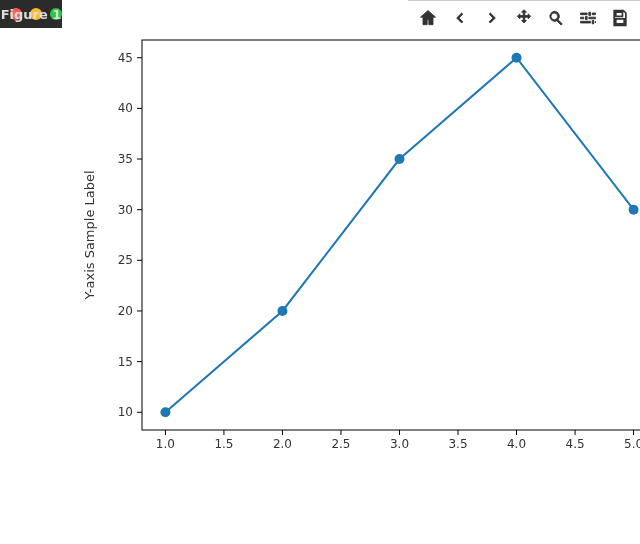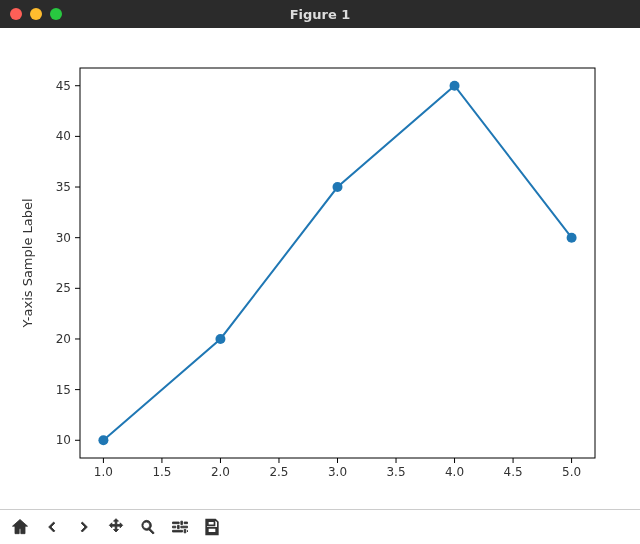--- a/index.html
+++ b/index.html
@@ -1,16 +1,16 @@
 <!DOCTYPE html>
 <html><head>
 <meta charset="utf-8">
 <style>
   html,body{margin:0;padding:0;width:640px;height:544px;font-family:"DejaVu Sans",Arial,sans-serif;background:#fff;overflow:hidden}
-  .window{width:640px;height:544px;display:flex;flex-direction:column;background:#fff}
+  .window{width:640px;height:544px;display:flex;flex-direction:row;background:#fff}
   .titlebar{height:28px;background:#2b2b2b;display:flex;align-items:center;position:relative}
   .traffic{display:flex;gap:8px;margin-left:10px}
   .tl{width:12px;height:12px;border-radius:50%}
   .tl.red{background:#ff5f57}
   .tl.yellow{background:#febc2e}
   .tl.green{background:#28c840}
   .title{position:absolute;left:0;right:0;text-align:center;color:#ddd;font-size:13px;font-weight:bold;pointer-events:none}
   .figure{flex:1;position:relative;background:#fff}
   .toolbar{height:34px;background:#fff;border-top:1px solid #ccc;display:flex;align-items:center;padding:0 4px;gap:0}
   .tbtn{width:32px;height:30px;display:flex;align-items:center;justify-content:center;cursor:pointer;color:#333}

